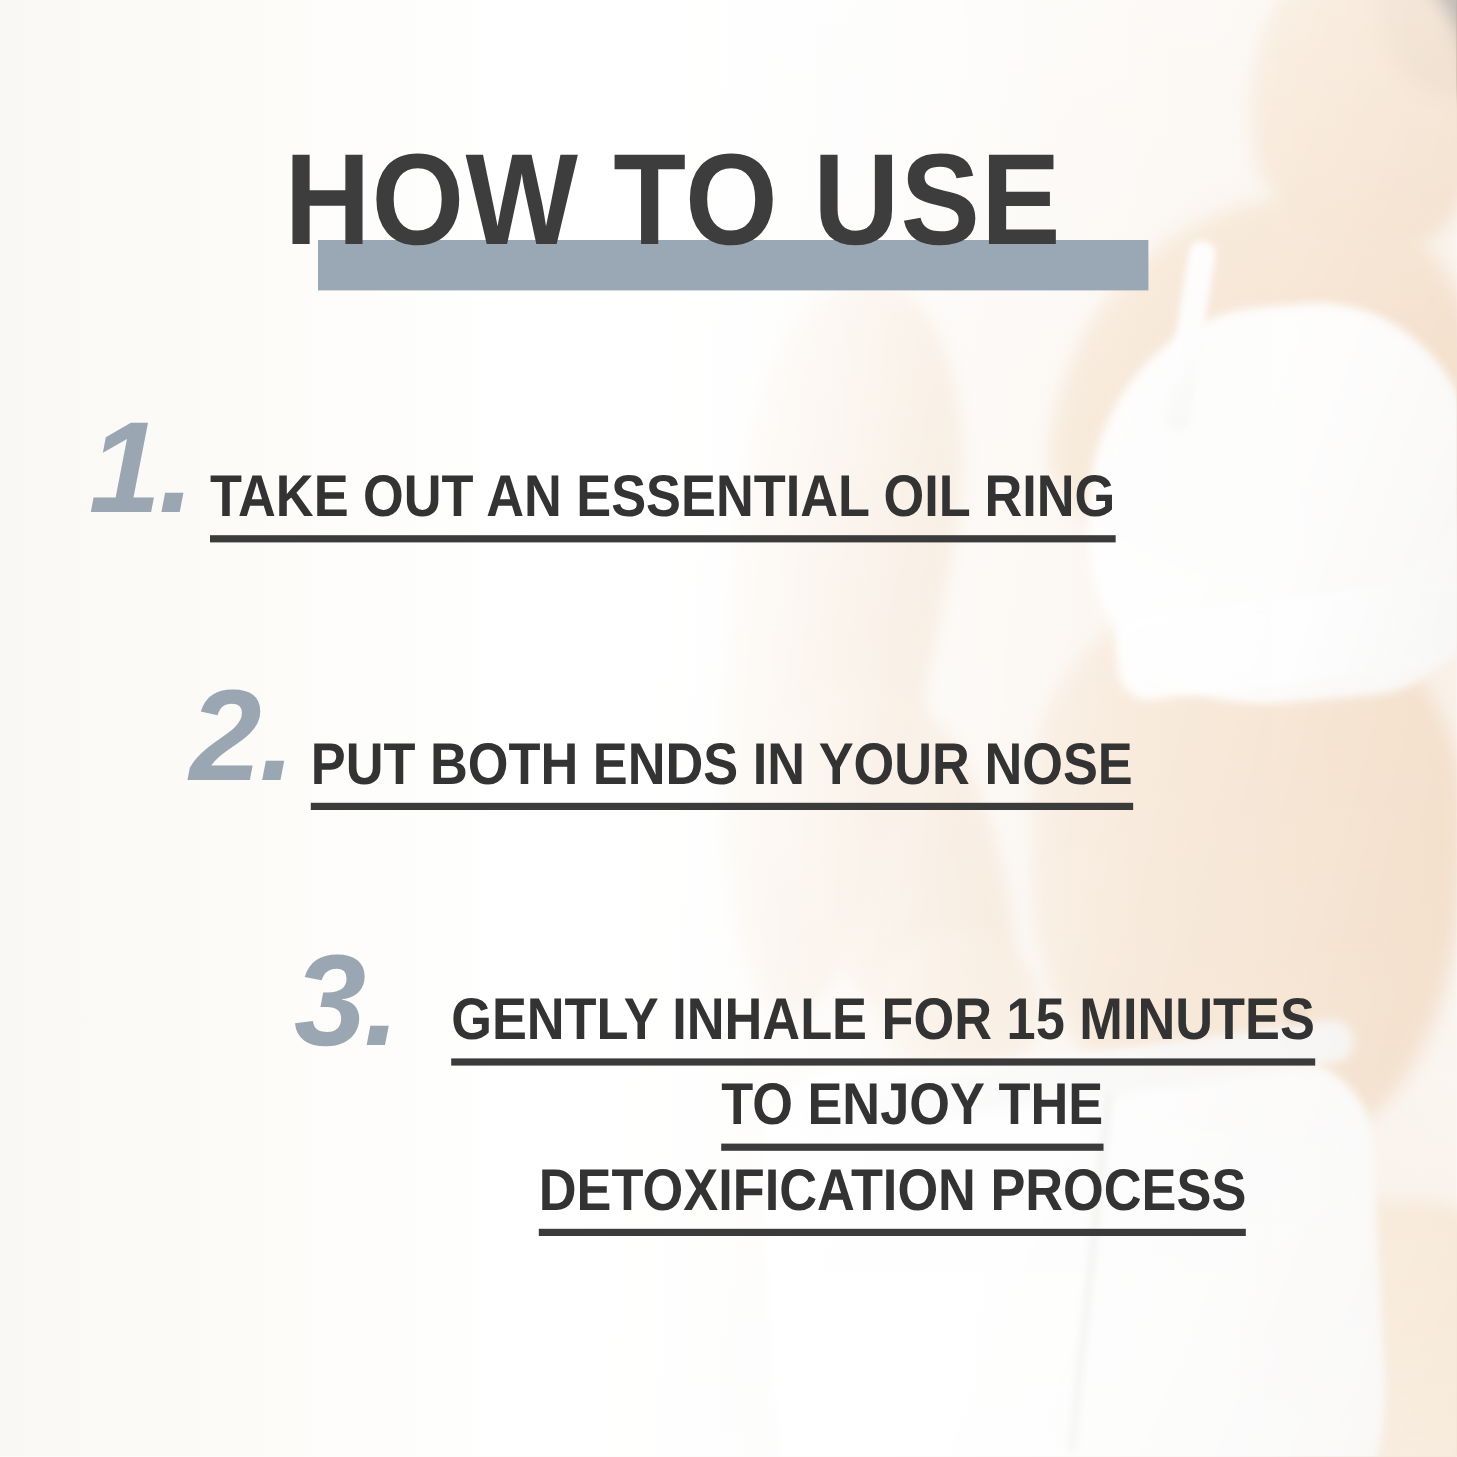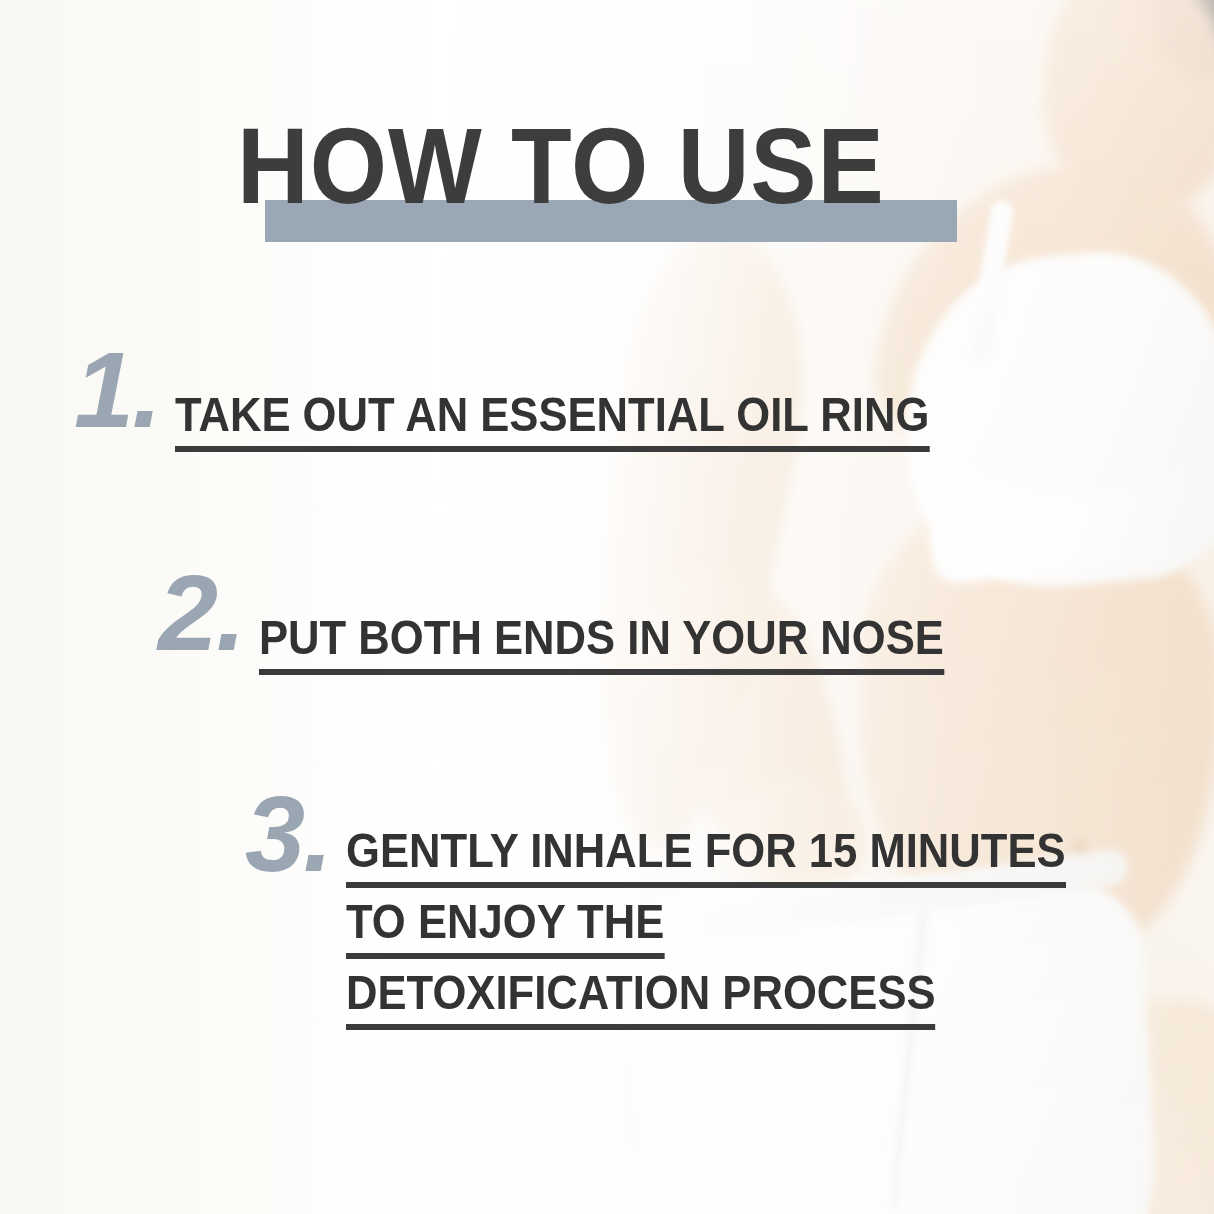--- a/index.html
+++ b/index.html
@@ -238,21 +238,21 @@
     flex: 0 0 auto;
     padding-top: 0px;
     user-select: none;
   }
 
   .step-lines {
     flex: 1 1 auto;
     padding-top: 50px;
     margin-left: 15px;
   }
-  .step-3 .step-lines { padding-top: 42px; }
+  .step-3 .step-lines { padding-top: 42px; text-align: center; }
 
   .step-line {
     font-family: "Liberation Sans", "DejaVu Sans", sans-serif;
     font-weight: bold;
     font-size: 49px;
     line-height: 49px;
     color: #333333;
     letter-spacing: 0px;
     transform: scaleX(0.89);
     transform-origin: left center;

